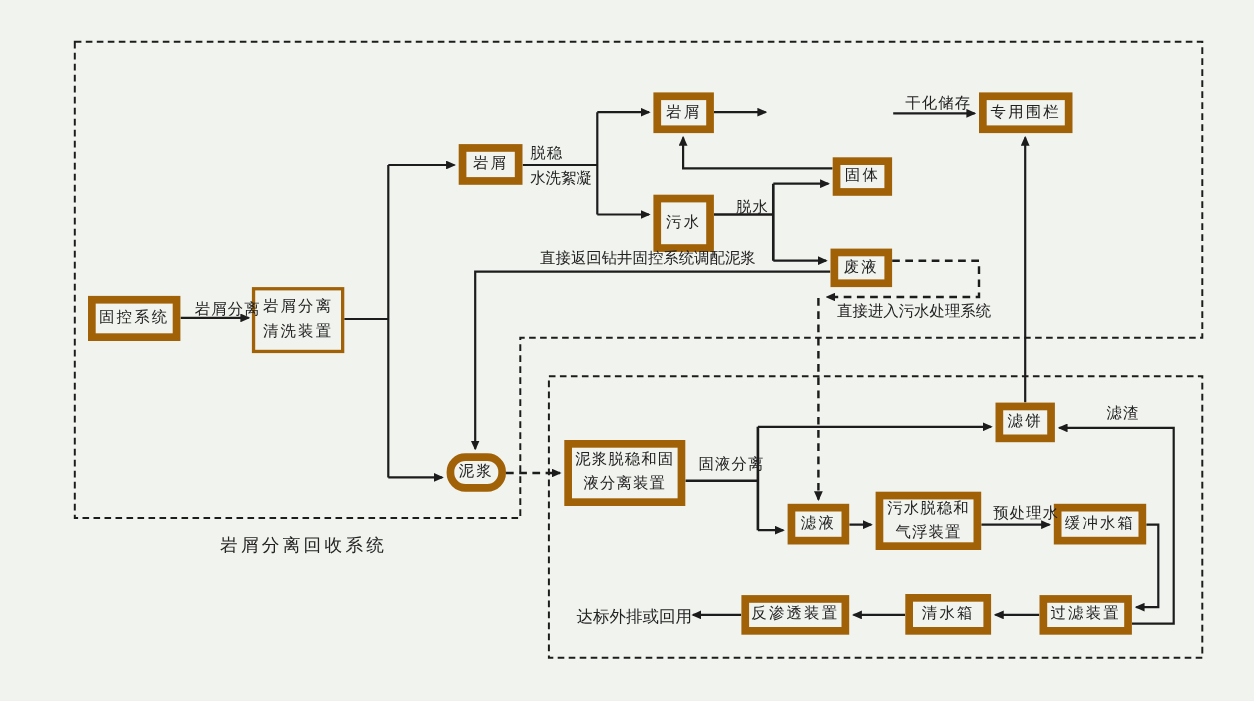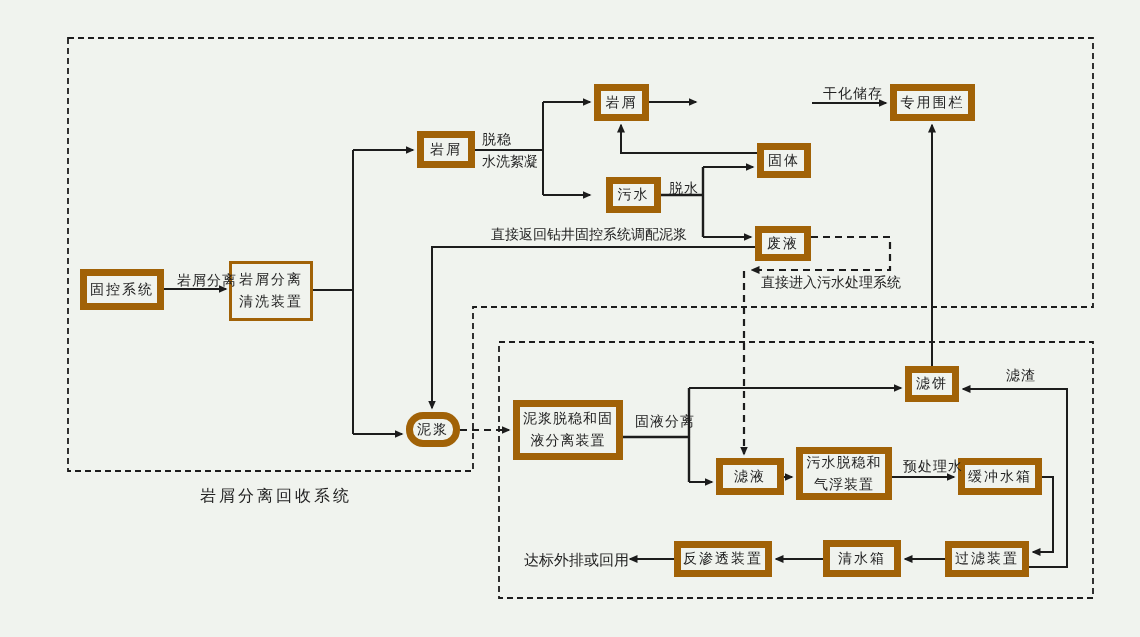--- a/index.html
+++ b/index.html
@@ -110,38 +110,38 @@
 
 
   <div class="node" style="left:890px;top:84px;width:85px;height:37px;">
     <span>专用围栏</span>
   </div>
 
   <div class="node" style="left:757px;top:143px;width:54px;height:35px;">
     <span>固体</span>
   </div>
 
-  <div class="node" style="left:594px;top:177px;width:55px;height:36px;margin-left:12px;">
+  <div class="node" style="left:594px;top:177px;width:55px;height:52px;">
     <span>污水</span>
   </div>
 
   <div class="node" style="left:755px;top:226px;width:56px;height:35px;">
     <span>废液</span>
   </div>
 
   <div class="node" style="left:406px;top:412px;width:54px;height:35px;border-radius:17px;">
     <span>泥浆</span>
   </div>
 
   <div class="node" style="left:513px;top:400px;width:110px;height:60px;letter-spacing:1px;">
     <span>泥浆脱稳和固</span>
     <span>液分离装置</span>
   </div>
 
-  <div class="node" style="left:716px;top:458px;width:68px;height:37px;align-items:center;">
+  <div class="node" style="left:716px;top:458px;width:56px;height:37px;align-items:center;">
     <span>滤液</span>
   </div>
 
   <div class="node" style="left:796px;top:447px;width:96px;height:53px;letter-spacing:1px;">
     <span>污水脱稳和</span>
     <span>气浮装置</span>
   </div>
 
   <div class="node" style="left:958px;top:458px;width:84px;height:37px;">
     <span>缓冲水箱</span>

